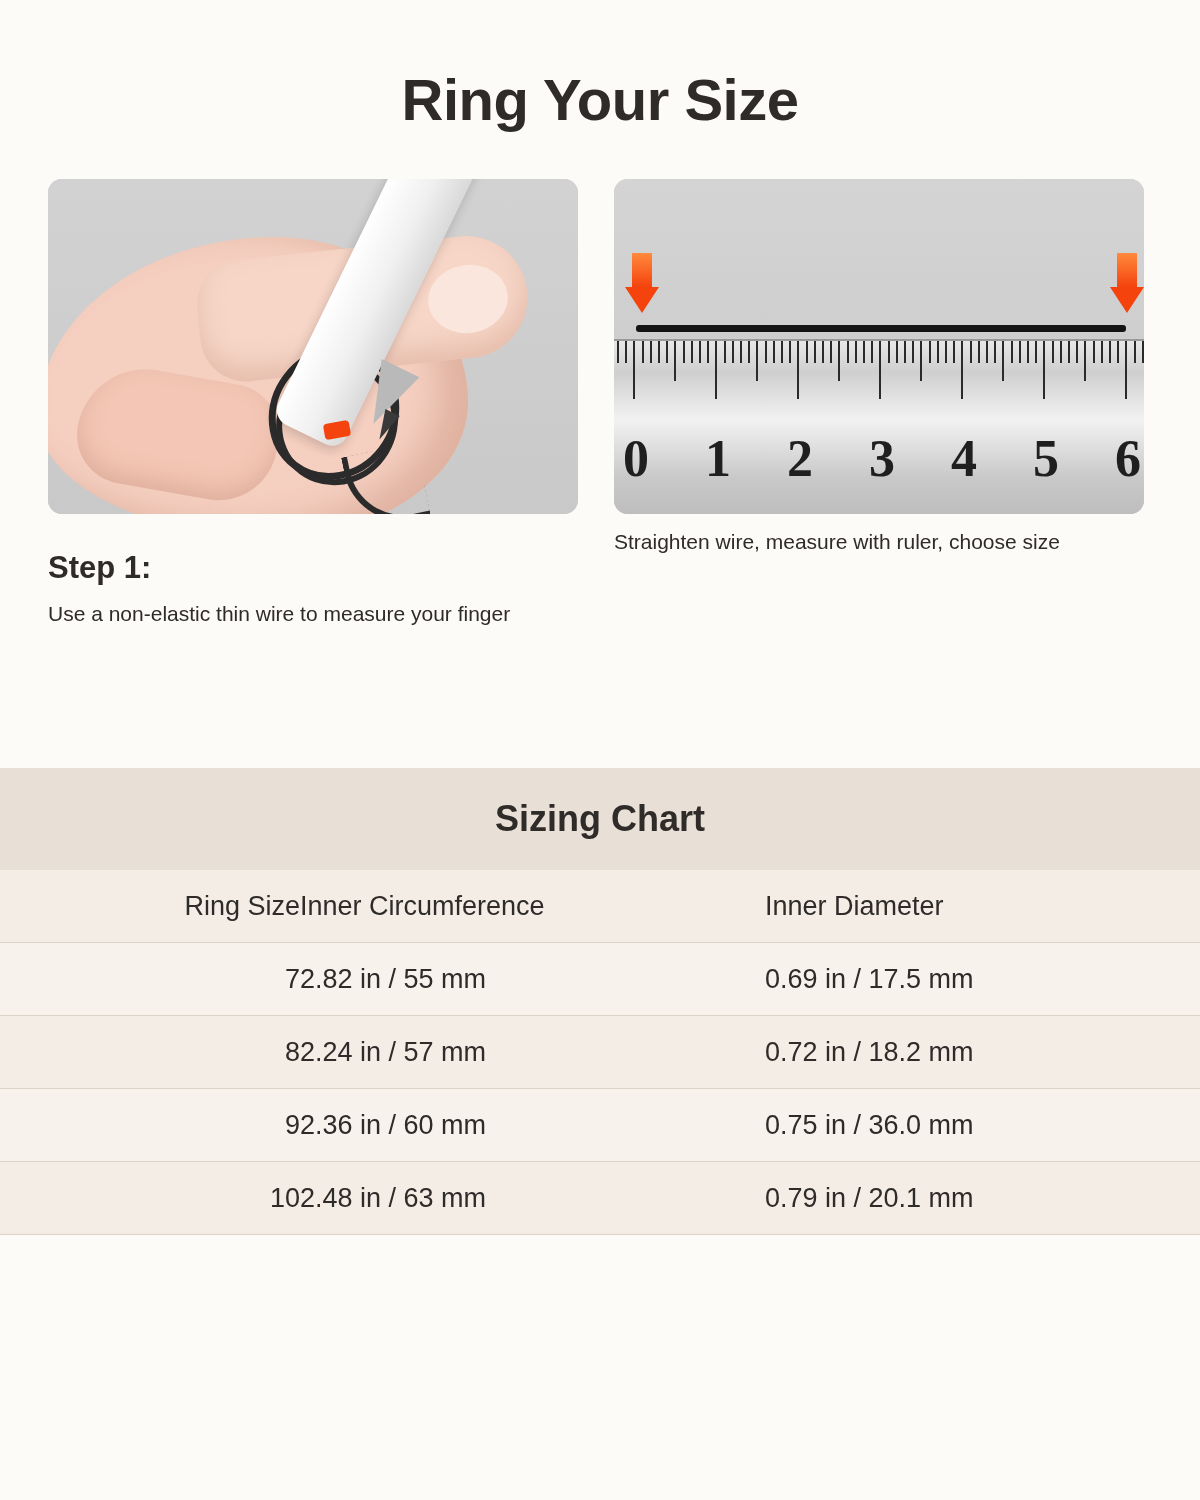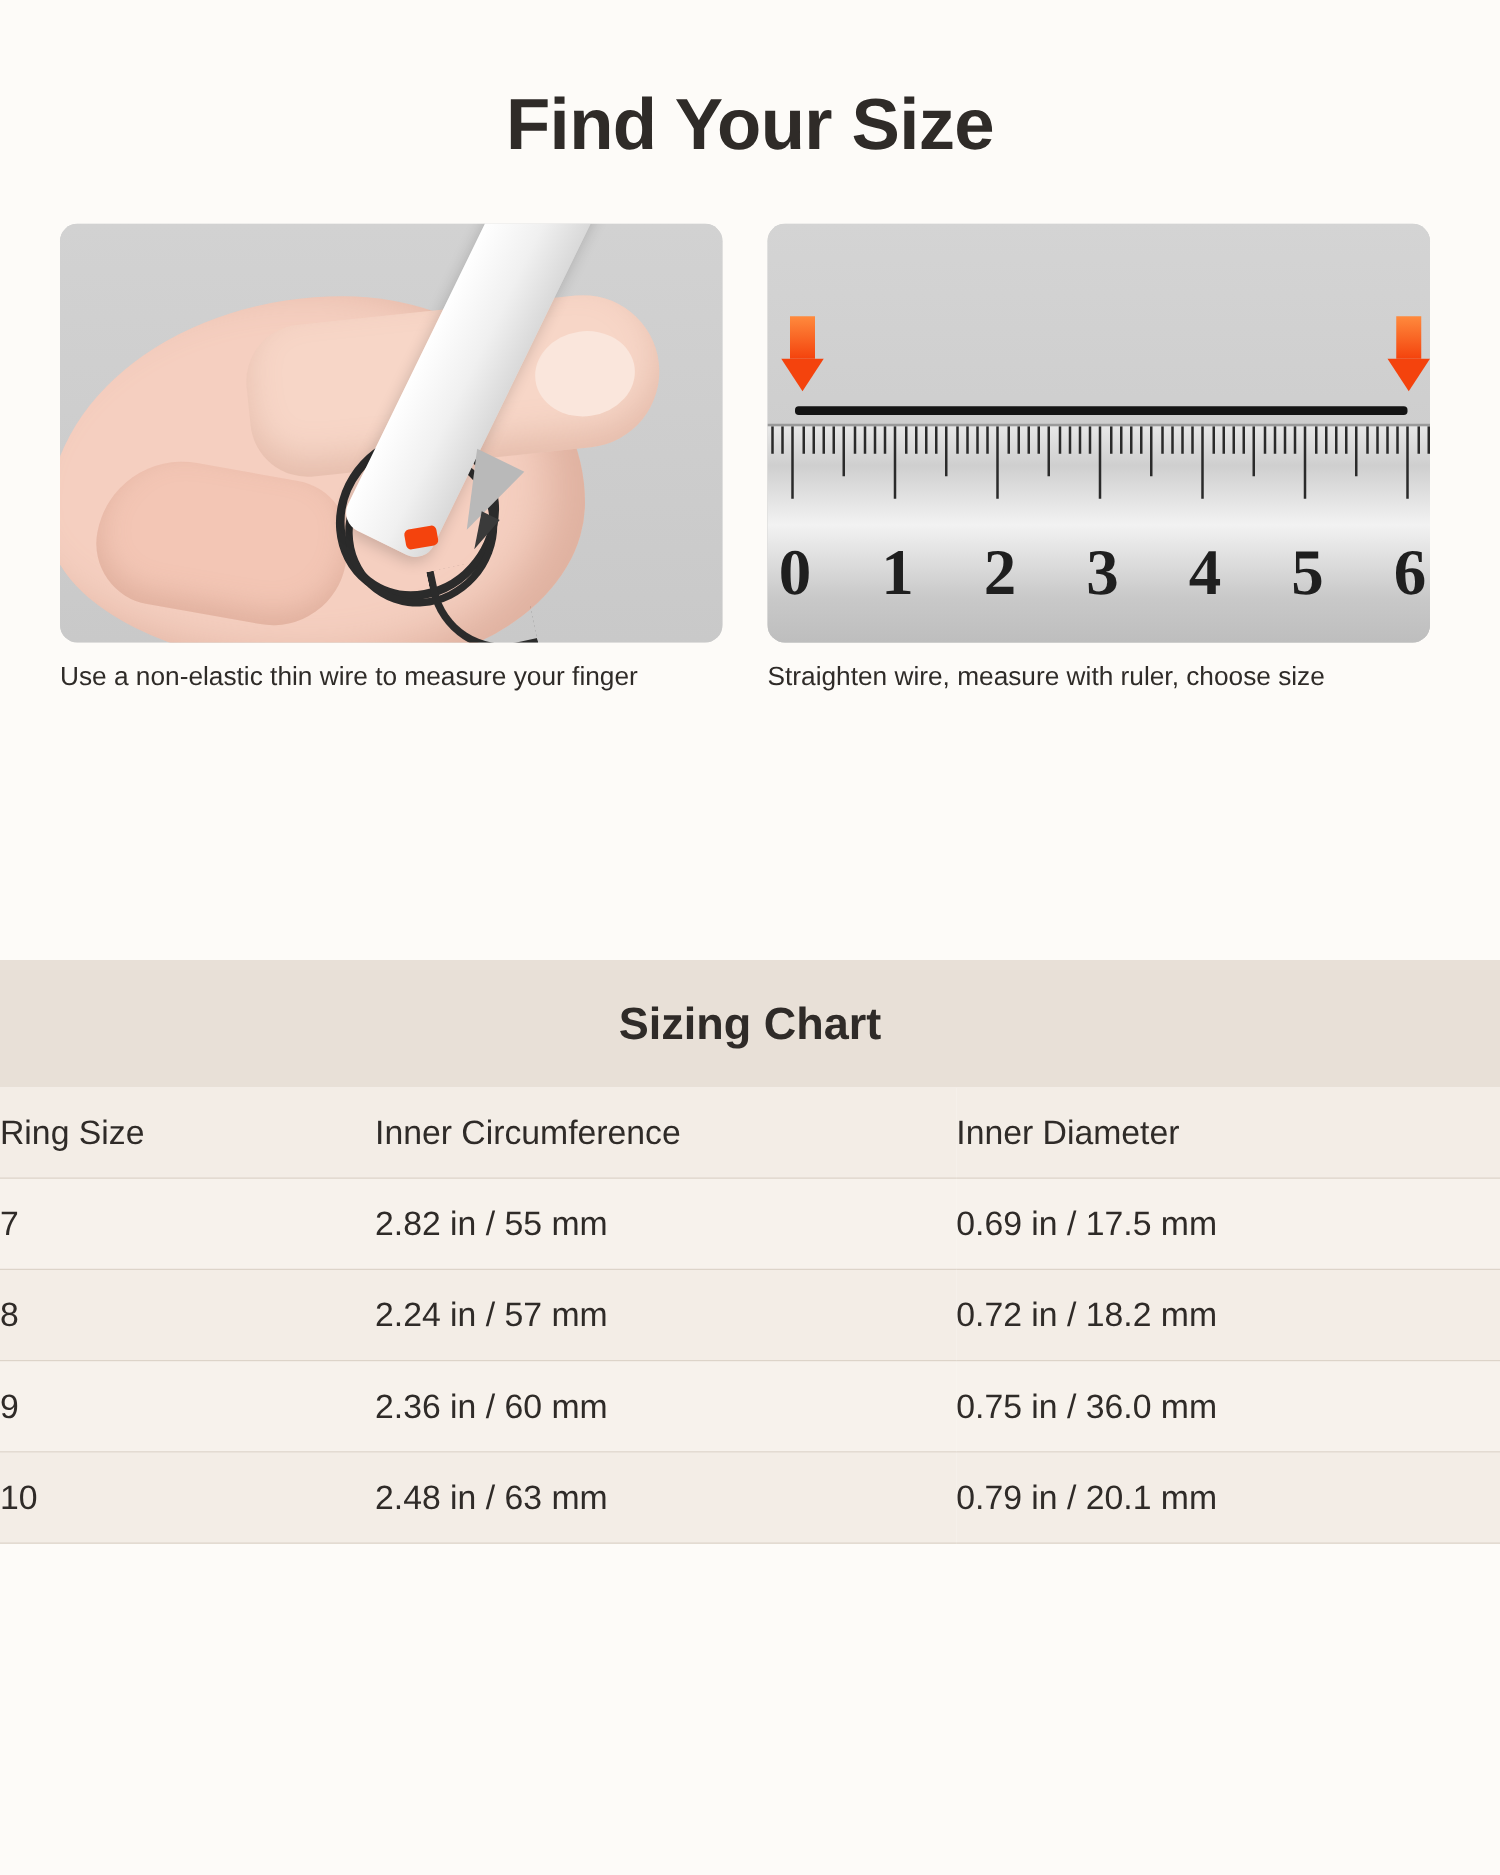--- a/index.html
+++ b/index.html
@@ -239,53 +239,54 @@
   table.sizing th, table.sizing td {
     padding: 0;
     height: 72px;
     font-weight: normal;
     font-size: 27px;
     color: #2f2b28;
     border-bottom: 1px solid #ddd4c9;
     vertical-align: middle;
   }
   thead th { height: 86px; }
-  .col-size   { width: 300px; text-align: left; }
+  .col-size   { width: 300px; text-align: right; }
   .col-circ   { width: 465px; text-align: left; padding-left: 55px; box-sizing: border-box; margin-top: 19px; }
   .col-diam   { width: 435px; text-align: left; padding-left: 10px; box-sizing: border-box; margin-left: 19px; }
   thead tr { background: #f3ede6; }
   tbody tr:nth-child(odd)  { background: #f7f2ec; }
   tbody tr:nth-child(even) { background: #f3ede6; }
   tbody td { height: 118px; }
 </style>
 </head>
 <body>
 
 <div class="page">
 
-  <h1 class="main-title">Find Your Size</h1>
+  <h1 class="main-title">Ring Your Size</h1>
 
   <div class="steps">
 
     <div class="step">
       <div class="step-media">
         <div class="hand-scene">
           <div class="hand-shape"></div>
           <div class="thumb"></div>
           <div class="finger"></div>
           <div class="nail"></div>
           <div class="wire"></div>
           <div class="wire2"></div>
           <div class="wire-tail"></div>
           <div class="pen-body"></div>
           <div class="pen-cone"></div>
           <div class="pen-tip"></div>
           <div class="red-mark"></div>
         </div>
       </div>
+      <p class="step-title">Step 1:</p>
       <p class="step-desc">Use a non-elastic thin wire to measure your finger</p>
     </div>
 
     <div class="step">
       <div class="step-media">
         <div class="ruler-scene">
           <div class="wire-line"></div>
 
           <div class="arrow arrow-left">
             <div class="stem"></div>

